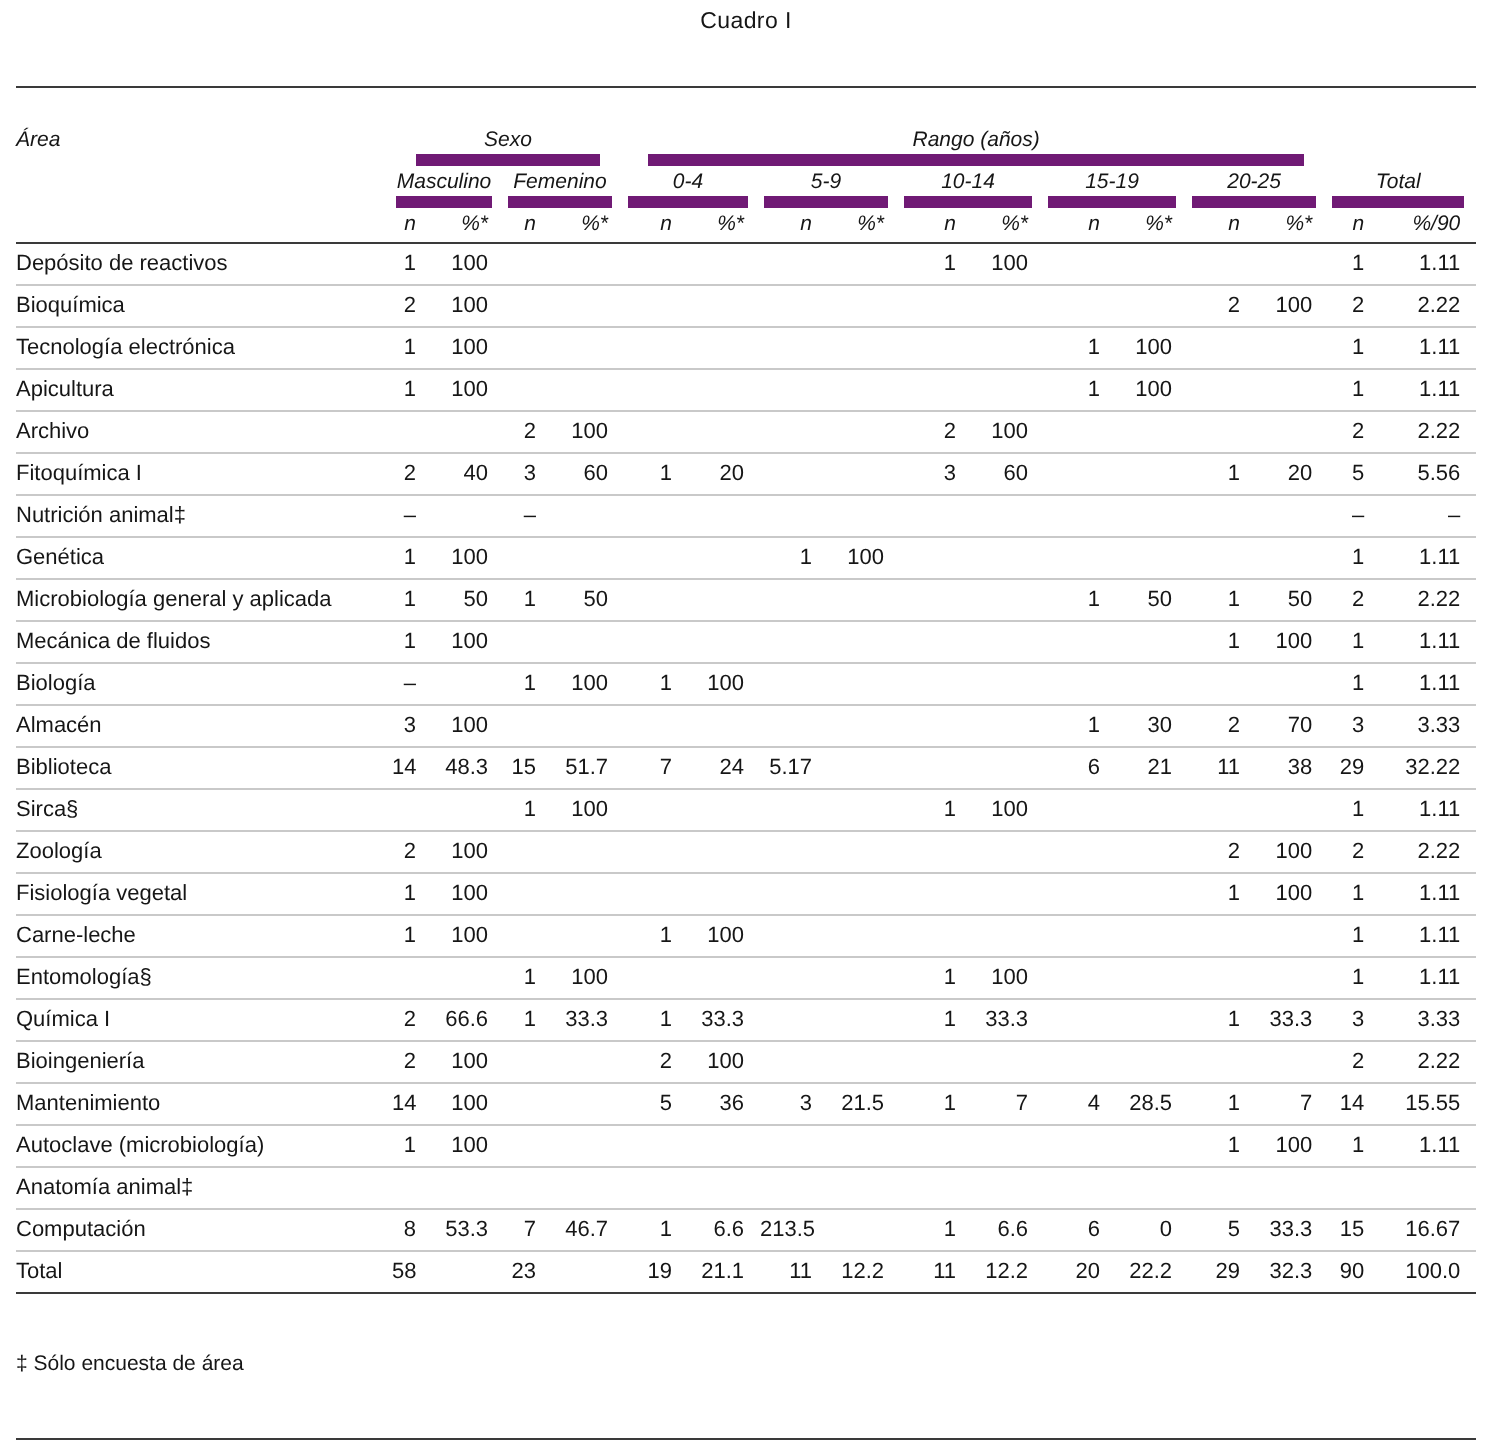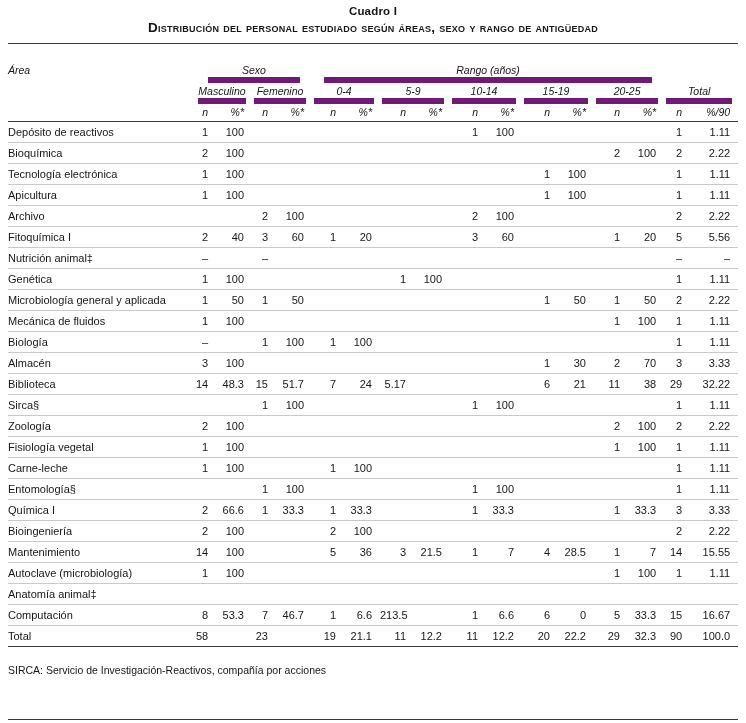--- a/index.html
+++ b/index.html
@@ -12,21 +12,21 @@
   .page {
     position: relative;
     width: 746px; height: 723px;
     padding: 5px 8px 0 8px;
     overflow: hidden;
     background: #ffffff;
   }
   .title {
     text-align: center;
     font-size: 11.5px;
-    font-weight: 700;
+    font-weight: 400;
     letter-spacing: .2px;
   }
   .subtitle {
     text-align: center;
     font-weight: 700;
     font-variant: small-caps;
     font-size: 13.5px;
     line-height: 1.28;
     letter-spacing: .25px;
     margin-top: 2px;
@@ -90,21 +90,21 @@
   }
 </style>
 </head>
 <body>
 
 <div class="page">
 
   <div class="title">Cuadro I</div>
 
   <div class="subtitle">
-    <span>Distribución del personal estudiado según áreas, sexo y rango de antigüedad</span><br>
+    <br>
   </div>
 
   <table class="main">
     <colgroup>
       <col style="width:188px">
       <col style="width:20px">
         <col style="width:36px">
       <col style="width:24px">
         <col style="width:36px">
       <col style="width:32px">
@@ -648,21 +648,21 @@
           <td>20</td>
           <td>22.2</td>
           <td>29</td>
           <td>32.3</td>
           <td>90</td>
           <td>100.0</td>
         </tr>
       </tbody>
   </table>
 
-  <div class="foot foot-sirca">SIRCA: Servicio de Investigación-Reactivos, compañía por acciones</div>
 
   <div class="foot foot-group">
+    <div>‡ Sólo encuesta de área</div>
 
   </div>
 
   <div class="bottom-rule"></div>
 
 </div>
 
 </body></html>

